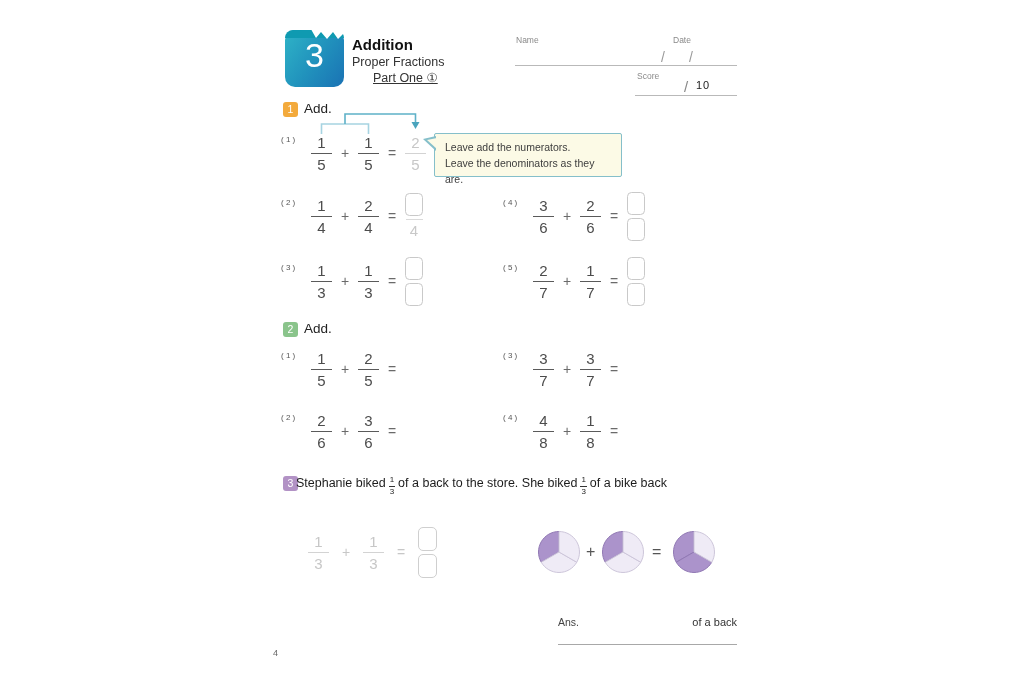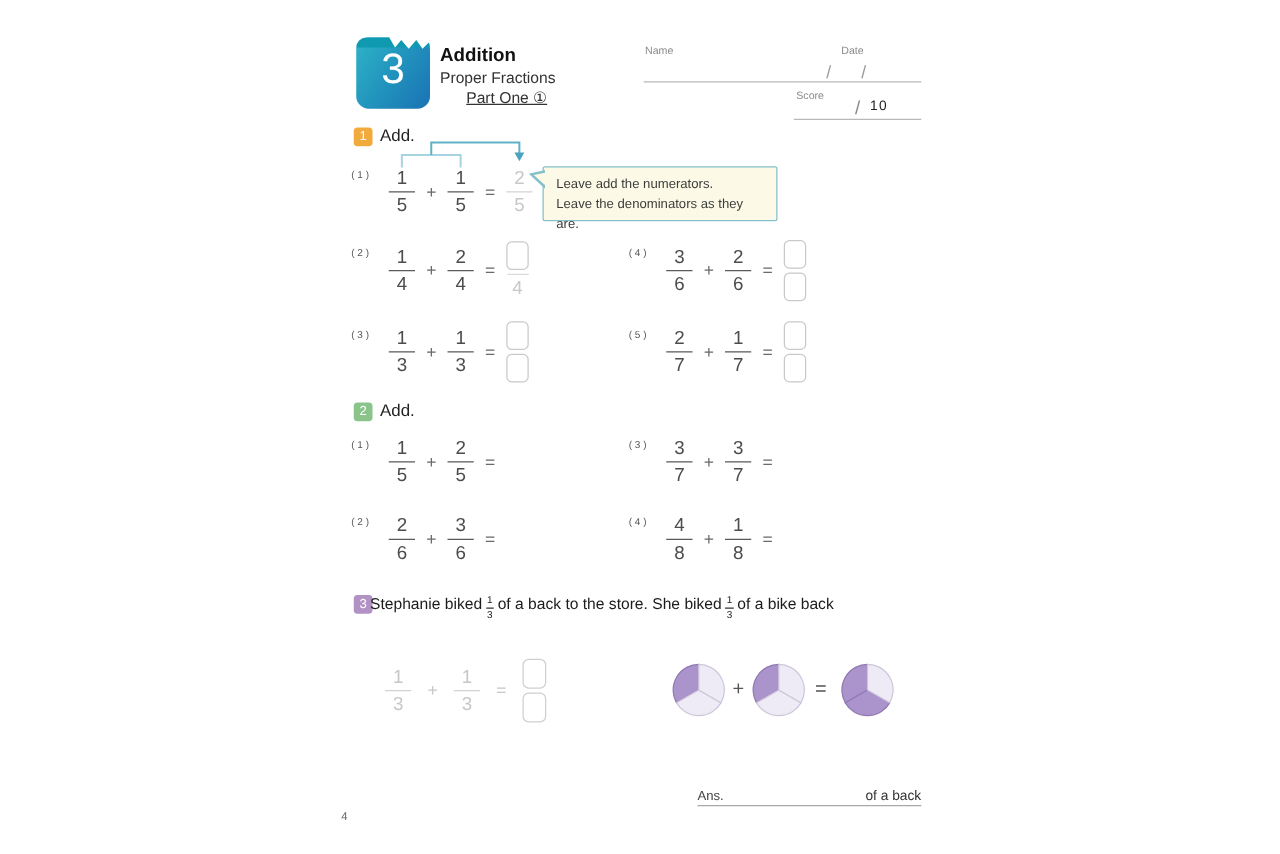--- a/index.html
+++ b/index.html
@@ -66,21 +66,21 @@
   
   .hintrow{position:absolute;left:308px;top:528px;display:flex;align-items:center;gap:12px;height:48px;}
   .hintrow .abox{width:17px;height:22px;border-color:#cfcfcf;border-radius:5px;}
 
   
   .pie{position:absolute;}
   .pie-op{position:absolute;font-size:16px;color:#555;}
 
   
   .ansline{position:absolute;left:558px;top:626px;width:179px;height:19px;border-bottom:1px solid #a8a8a8;
-    display:flex;justify-content:space-between;align-items:flex-end;box-sizing:border-box;padding-bottom:1px;}
+    display:flex;justify-content:space-between;align-items:flex-end;box-sizing:border-box;padding-bottom:16px;}
   .ans-label{font-size:10.5px;color:#444;}
   .ans-unit{font-size:11px;color:#333;}
 
   .pagenum{position:absolute;left:273px;top:648px;font-size:9px;color:#666;}
 </style>
 </head>
 <body>
 
 <div class="unit-badge">
   <div class="band"></div>

